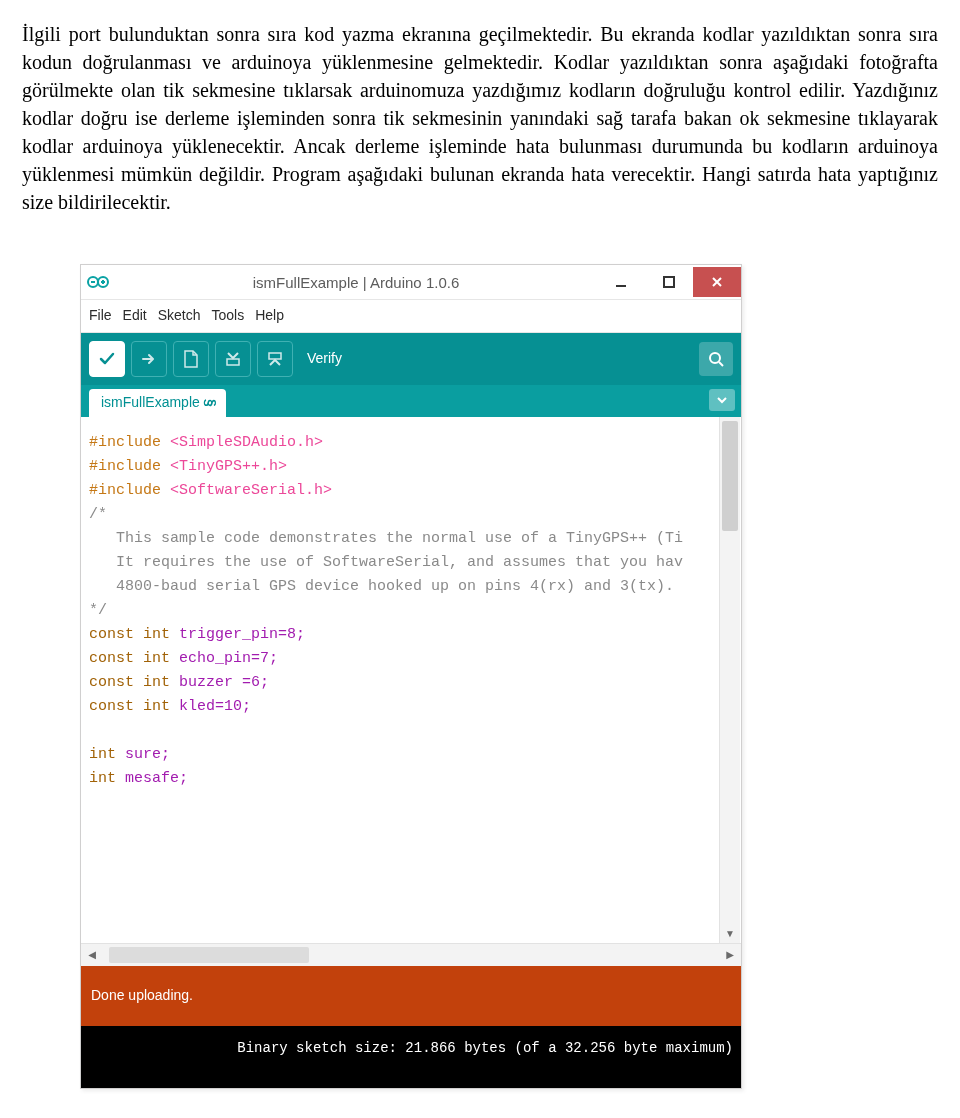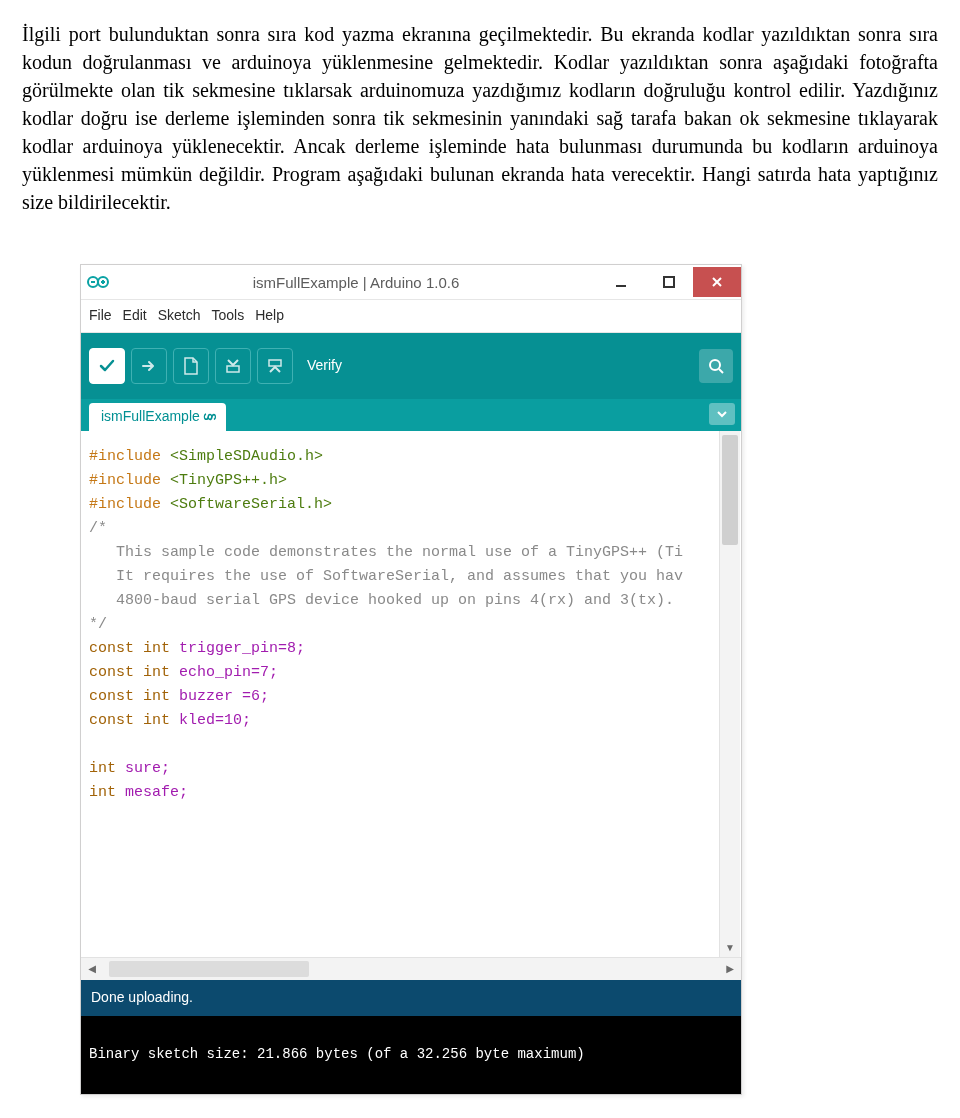--- a/index.html
+++ b/index.html
@@ -62,21 +62,21 @@
     border-bottom:1px solid #e6e6e6;
     color:#2c2c2c;
     font-size:14px;
     align-items:flex-end;
   }
   .menu-item { cursor:default; }
   
   .toolbar {
     display:flex;
     align-items:center;
-    height: 66px;
+    height: 52px;
     background:#069093;
     padding: 0 8px;
     gap: 6px;
   }
   .tb-btn {
     width: 34px; height: 34px;
     border-radius: 4px;
     border:1px solid #3fb1b3;
     display:flex; align-items:center; justify-content:center;
     color:#fff;
@@ -156,37 +156,38 @@
     display:flex;align-items:center;justify-content:center;
     color:#6a6a6a; font-size:10px;
   }
   .harrow.left { left:0; }
   .harrow.right { right:0; }
   .hthumb {
     position:absolute; top:3px; bottom:3px; left:28px; width:200px; background:#dcdcdc; border-radius:2px;
   }
   
   .kw { color:#c57816; }
-  .inc { color:#4d7c0f; }
+  .inc { color:#ec4899; }
   .cm { color:#8a8a8a; }
   .ty { color:#a16207; }
   .id { color:#a21caf;font-family:Liberation Mono, monospace; }
 
   
   .statusbar {
-    height:36px; background:#0c4a6e;
-    display:flex; align-items:center; padding:0 10px;
+    height:36px; background:#c2410c;
+    display:flex; align-items:center; padding:12px 10px;
     color:#fff; font-size:14px;
   }
   .console {
     background:#000; color:#fff;
     font-family:"Consolas","Courier New",monospace;
     font-size:14px; line-height:1.8;
-    padding:26px 8px 14px 8px;
+    padding:10px 8px 14px 8px;
     height:38px;
+    text-align:right;
   }
 </style>
 </head>
 <body>
 
 <div class="paragraph">İlgili port bulunduktan sonra sıra kod yazma ekranına geçilmektedir. Bu ekranda kodlar yazıldıktan sonra sıra kodun doğrulanması ve arduinoya yüklenmesine gelmektedir. Kodlar yazıldıktan sonra aşağıdaki fotoğrafta görülmekte olan tik sekmesine tıklarsak arduinomuza yazdığımız kodların doğruluğu kontrol edilir. Yazdığınız kodlar doğru ise derleme işleminden sonra tik sekmesinin yanındaki sağ tarafa bakan ok sekmesine tıklayarak kodlar arduinoya yüklenecektir. Ancak derleme işleminde hata bulunması durumunda bu kodların arduinoya yüklenmesi mümkün değildir. Program aşağıdaki bulunan ekranda hata verecektir. Hangi satırda hata yaptığınız size bildirilecektir.</div>
 
 <div class="ide-window">
 
   <div class="titlebar">

